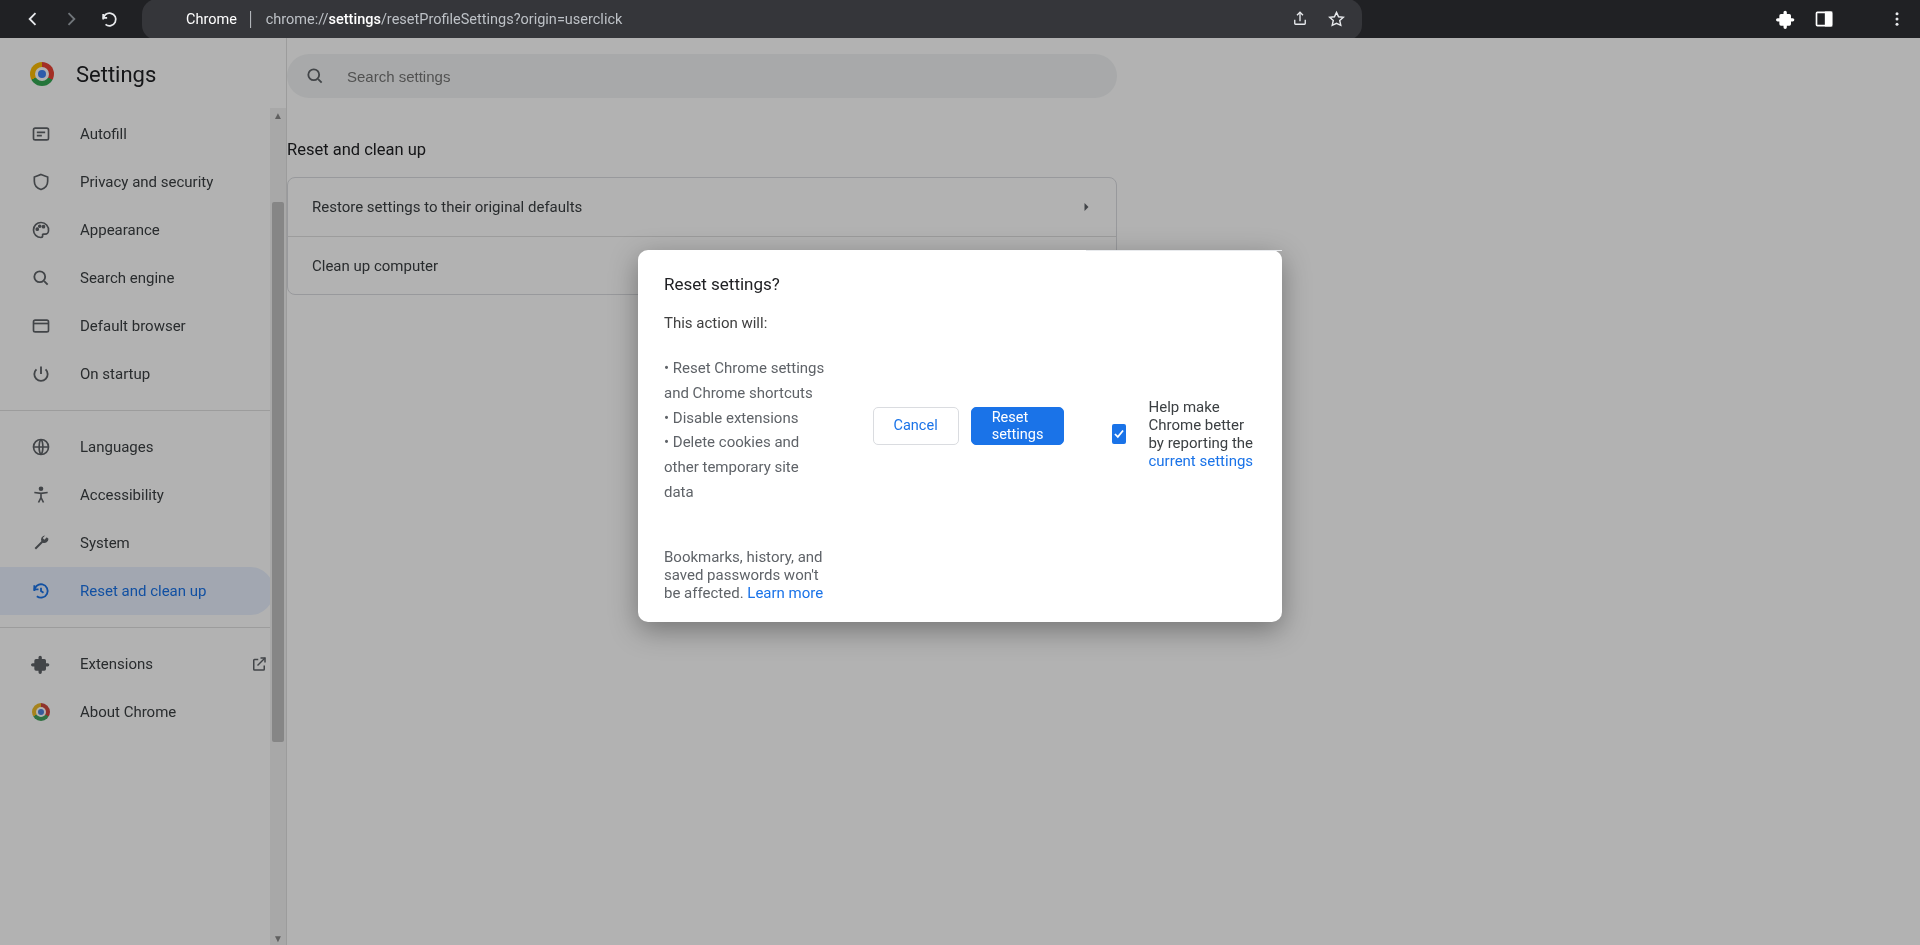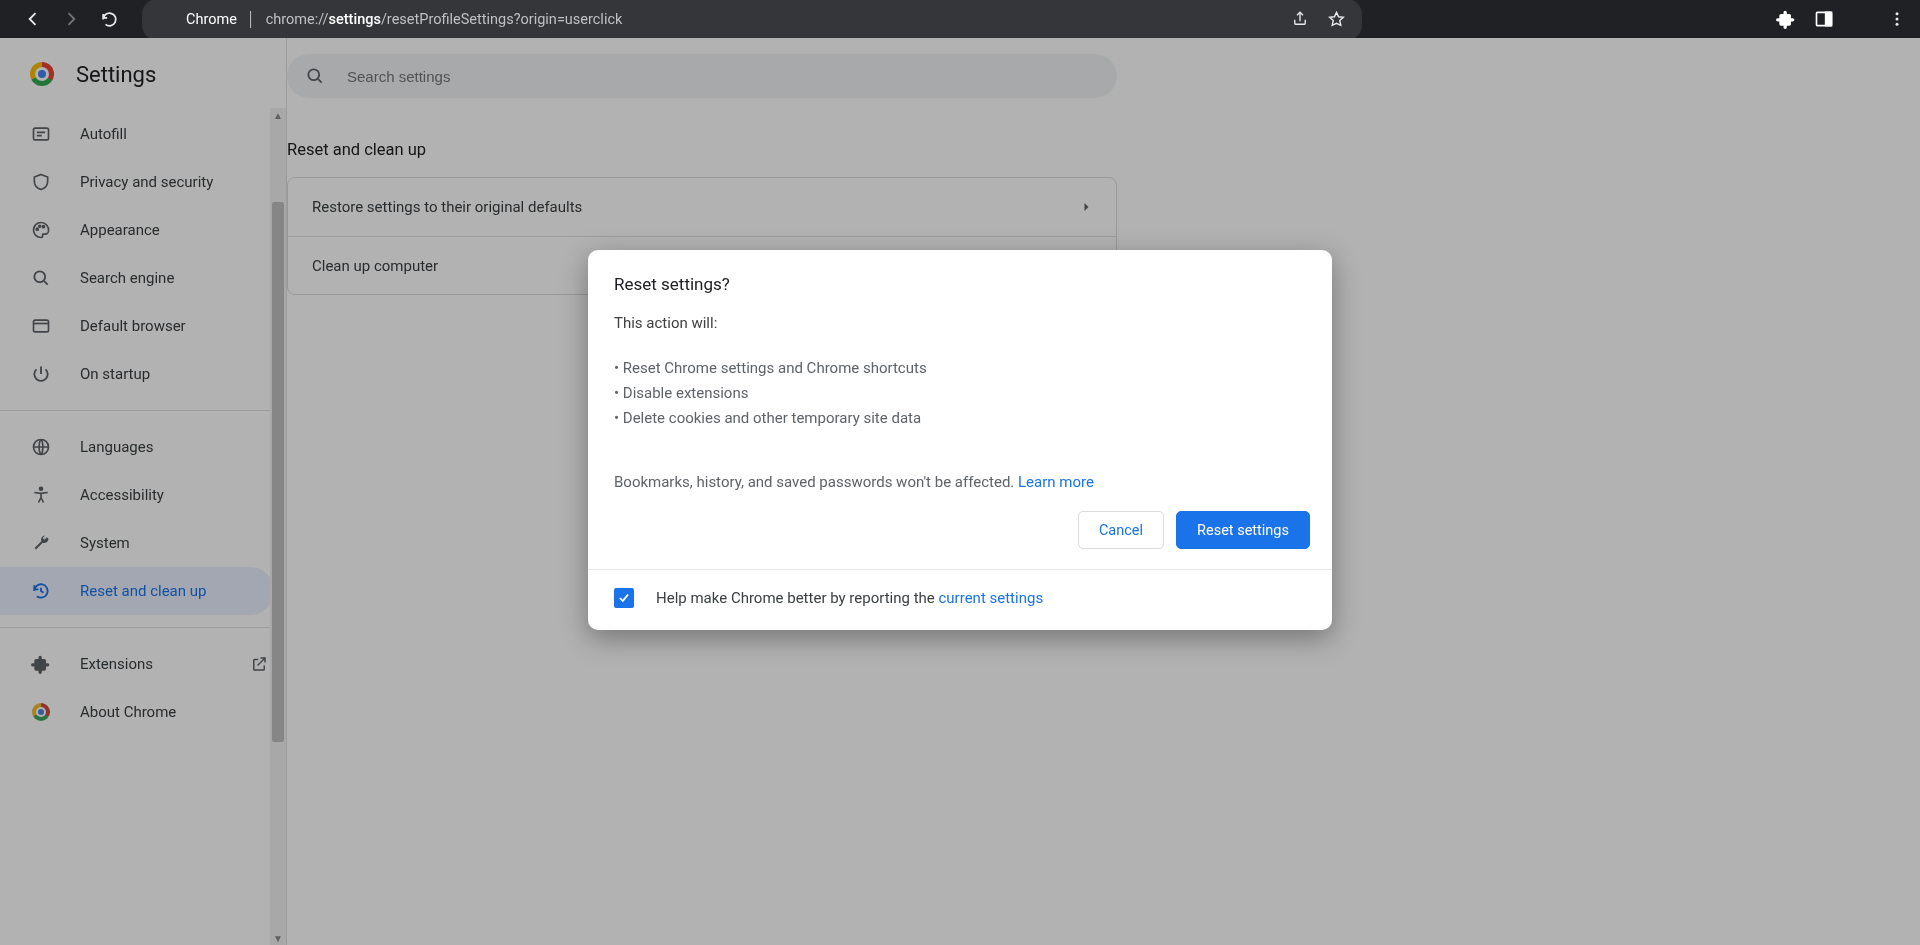--- a/index.html
+++ b/index.html
@@ -122,41 +122,42 @@
   .overlay{
     position:absolute; inset:0;
     top:0;
     background:rgba(0,0,0,0.30);
     z-index:50;
   }
   .dialog{
     position:absolute; z-index:60;
     left:50%; transform:translateX(-50%);
     top:212px;
-    width:744px;
+    width:644px;
     background:#fff; border-radius:10px;
     box-shadow:0 8px 28px rgba(0,0,0,.35);
-    display:flex; flex-direction:column;
+    display:flex; flex-direction:row;
   }
   .dialog .dbody{
     padding:24px 26px 20px 26px;
     color:#3c4043;
   }
   .dialog .dtitle{
     font-size:17px; color:#202124; margin-bottom:20px;
   }
   .dialog .lead{ font-size:15px; color:#404040; margin-bottom:24px;}
   .dialog ul{ list-style:none; margin-bottom:24px;}
   .dialog ul li{ font-size:15px; color:#5f6368; line-height:1.65;}
   .dialog ul li::before{ content:"• "; }
   .dialog .para{ font-size:15px; color:#5f6368;margin-top:43px;}
   .dialog a{ color:#1a73e8; text-decoration:none;}
   .dialog .actions{
     display:flex; justify-content:flex-end; gap:12px;
     padding:0 22px 20px 22px;
+    align-items:center;
   }
   .btn{
     height:38px; padding:0 20px;
     border-radius:5px; font-size:14.5px;
     display:flex; align-items:center; justify-content:center;
     cursor:pointer;
   }
   .btn-outline{
     background:#fff; color:#1a73e8; border:1px solid #dadce0;
   }

